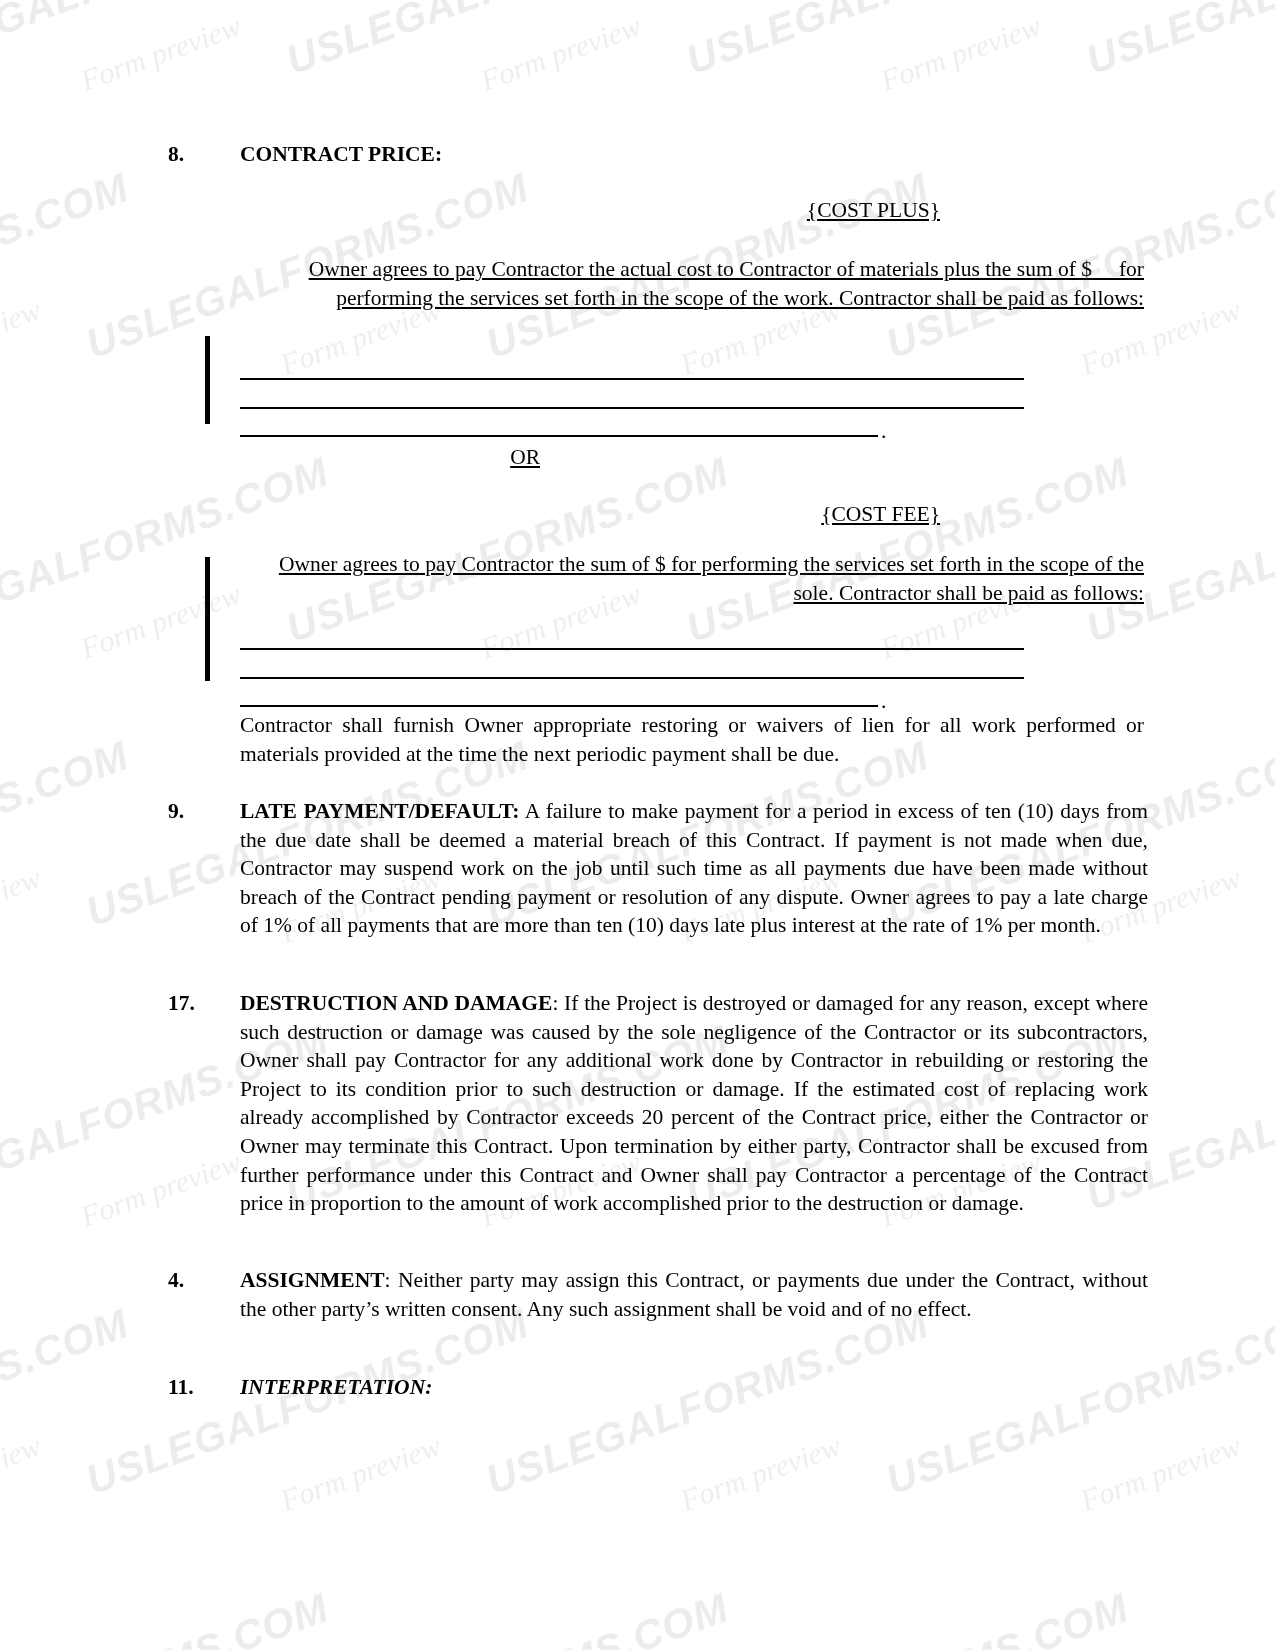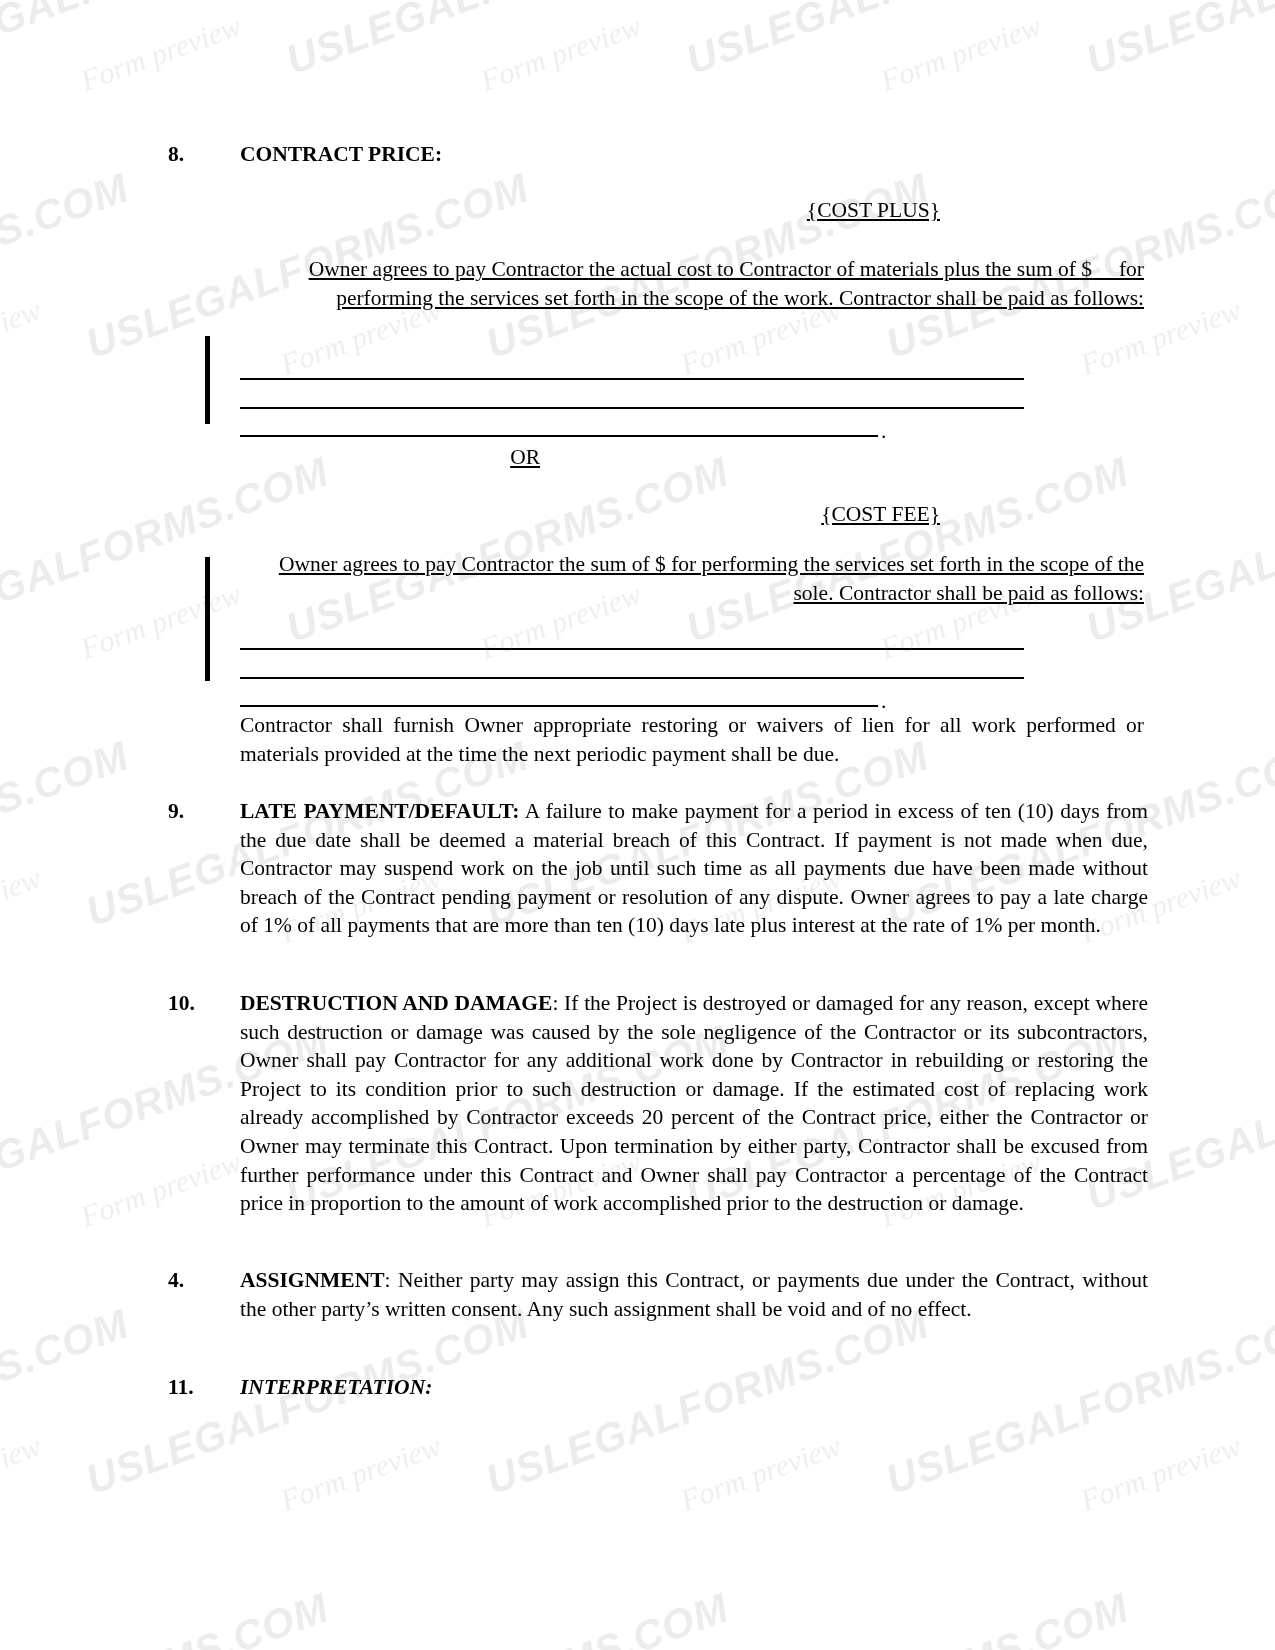--- a/index.html
+++ b/index.html
@@ -172,21 +172,21 @@
     <div class="para" style="left:240px; top:711px; width:904px;">Contractor shall furnish Owner appropriate restoring or waivers of lien for all work performed or materials provided at the time the next periodic payment shall be due.</div>
 
     <div class="clause" style="left:168px; top:797px; width:980px;">
       <div class="clause-num">9.</div>
       <div class="clause-body" style="width:908px;">
         <span class="clause-head">LATE PAYMENT/DEFAULT:</span><span>  A failure to make payment for a period in excess of ten (10) days from the due date shall be deemed a material breach of this Contract. If payment is not made when due, Contractor may suspend work on the job until such time as all payments due have been made without breach of the Contract pending payment or resolution of any dispute. Owner agrees to pay a late charge of 1% of all payments that are more than ten (10) days late plus interest at the rate of 1% per month.</span>
       </div>
     </div>
 
     <div class="clause" style="left:168px; top:989px; width:980px;">
-      <div class="clause-num">10.</div>
+      <div class="clause-num">17.</div>
       <div class="clause-body" style="width:908px;">
         <span class="clause-head">DESTRUCTION AND DAMAGE</span><span>:  If the Project is destroyed or damaged for any reason, except where such destruction or damage was caused by the sole negligence of the Contractor or its subcontractors, Owner shall pay Contractor for any additional work done by Contractor in rebuilding or restoring the Project to its condition prior to such destruction or damage. If the estimated cost of replacing work already accomplished by Contractor exceeds 20 percent of the Contract price, either the Contractor or Owner may terminate this Contract. Upon termination by either party, Contractor shall be excused from further performance under this Contract and Owner shall pay Contractor a percentage of the Contract price in proportion to the amount of work accomplished prior to the destruction or damage.</span>
       </div>
     </div>
 
     <div class="clause" style="left:168px; top:1266px; width:980px;">
       <div class="clause-num">4.</div>
       <div class="clause-body" style="width:908px;">
         <span class="clause-head">ASSIGNMENT</span><span>:   Neither party may assign this Contract, or payments due under the Contract, without the other party’s written consent. Any such assignment shall be void and of no effect.</span>
       </div>

